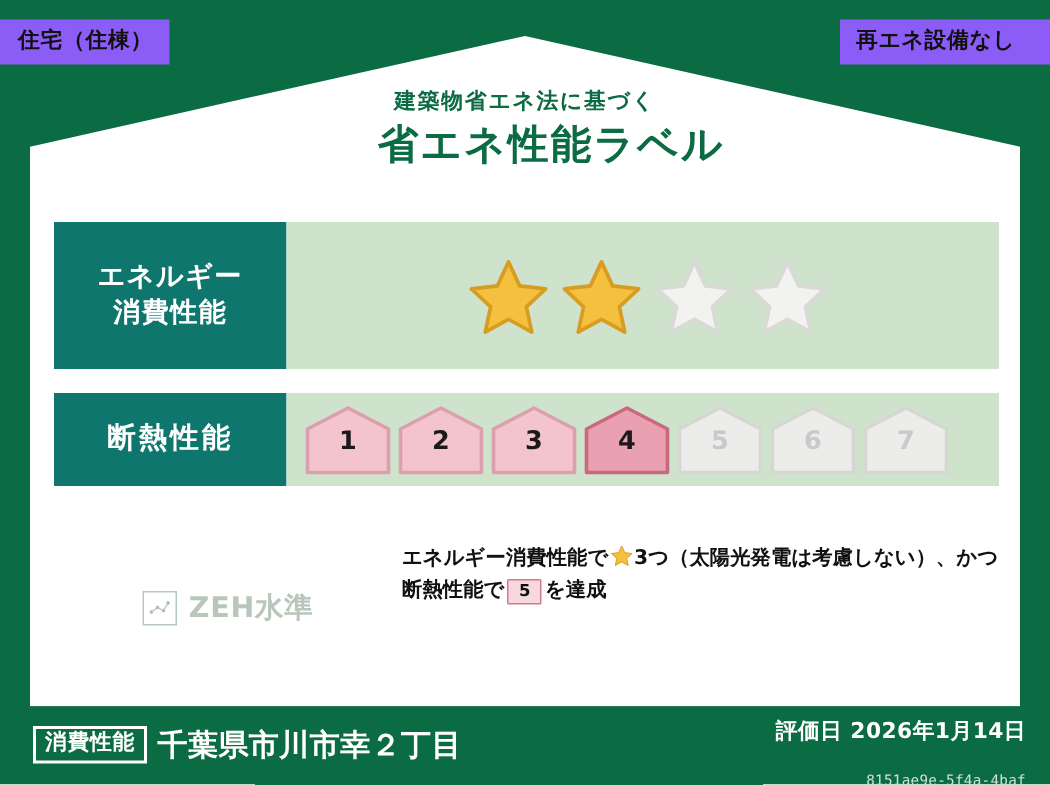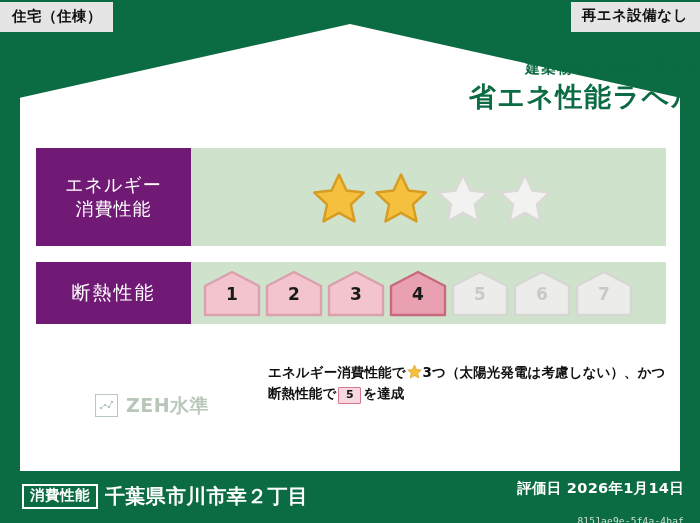--- a/index.html
+++ b/index.html
@@ -8,72 +8,72 @@
     font-family:"DejaVu Sans","Liberation Sans",sans-serif;
     background:#ffffff;
   }
   .label-root{
     position:relative;width:700px;height:523px;
     background:#0b6b42;
     overflow:hidden;
   }
   
   .tag{
-    position:absolute;top:2px;
-    background:#e5e5e5;
+    position:absolute;top:13px;
+    background:#8b5cf6;
     color:#111111;
     font-size:14.5px;
     font-weight:700;
     letter-spacing:.5px;
     padding:7px 11px 8px 11px;
     line-height:1;
     z-index:6;
     white-space:nowrap;
   }
   .tag-left{left:0px;padding-left:12px;}
-  .tag-right{right:0px;padding-right:12px;font-family:Liberation Mono, monospace;}
+  .tag-right{right:0px;padding-right:23px;}
 
   
   .panel{
     position:absolute;
     left:20px;right:20px;top:24px;bottom:52px;
     background:#ffffff;
     -webkit-clip-path:polygon(0% 100%,0% 16.5%,50% 0%,100% 16.5%,100% 100%);
     clip-path:polygon(0% 100%,0% 16.5%,50% 0%,100% 16.5%,100% 100%);
     z-index:3;
   }
 
   
   .heading-wrap{
     position:absolute;left:0;right:0;top:60px;
-    text-align:right;z-index:5;
+    text-align:center;z-index:5;
   }
   .heading-sub{
     font-size:14.5px;font-weight:700;color:#0b6b42;
     letter-spacing:1.2px;line-height:1.2;
     margin-bottom:4px;
   }
   .heading-main{
     font-size:27px;font-weight:700;color:#0b6b42;
     letter-spacing:1.5px;line-height:1.15;padding-left:35px;
   }
 
   
   .row{
     position:absolute;z-index:5;display:flex;align-items:stretch;
   }
   .row-energy{left:36px;right:34px;top:148px;height:98px;}
   .row-insul{left:36px;right:34px;top:262px;height:62px;}
 
   .row-label{
-    background:#701a75;color:#ffffff;
+    background:#0f766e;color:#ffffff;
     width:155px;flex:0 0 155px;
     display:flex;flex-direction:column;
     align-items:center;justify-content:center;
-    font-size:18px;font-weight:400;letter-spacing:1px;
+    font-size:18px;font-weight:700;letter-spacing:1px;
     line-height:1.32;text-align:center;
   }
   .row-insul .row-label{font-size:19px;letter-spacing:2px;text-align:right;}
   .row-body{
     flex:1 1 auto;background:#cfe3cc;
     display:flex;align-items:center;
   }
   .row-energy .row-body{justify-content:center;gap:8px;padding-left:6px;}
   .row-insul .row-body{justify-content:flex-start;gap:4px;padding-left:12px;}
 

